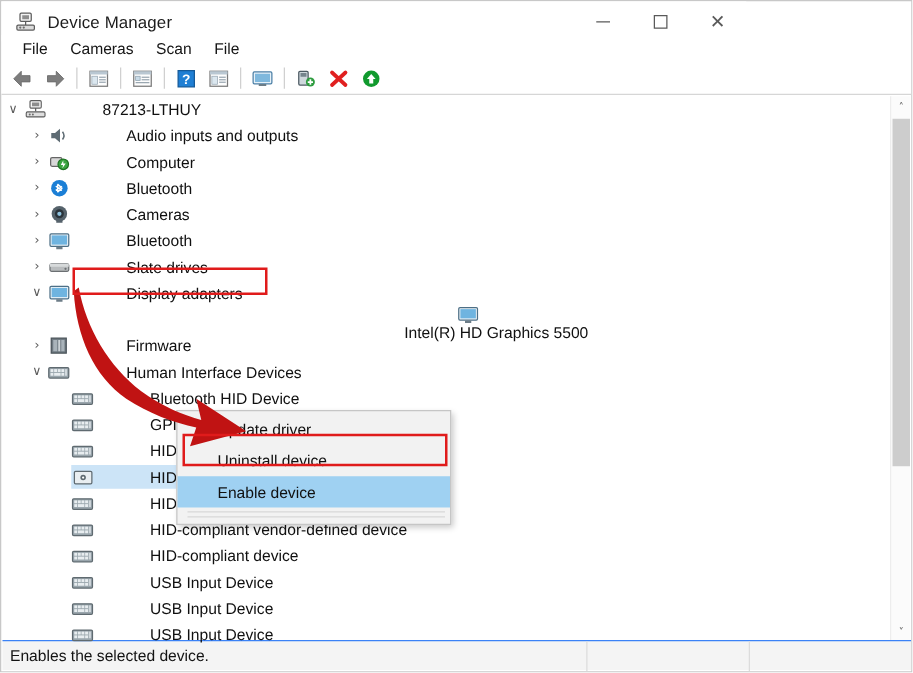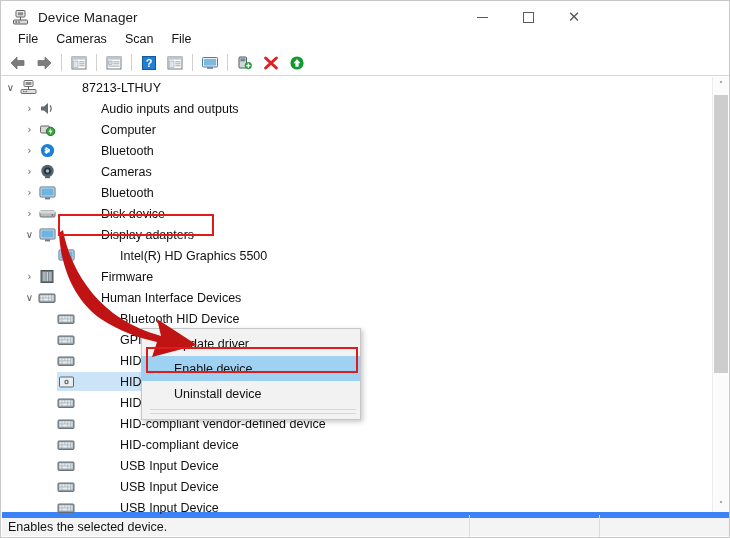--- a/index.html
+++ b/index.html
@@ -129,21 +129,21 @@
     position: absolute; left: 1px; top: 18px;
     width: 14px; height: 278px;
     background: #cdcdcd;
   }
 
   
   .statusbar {
     position: absolute; left: 1px; bottom: 1px;
     width: 727px; height: 24px;
     background: #f4f4f4;
-    border-top: 6px solid #3b82f6;
+    border-top: 1px solid #3b82f6;
     display: flex; align-items: center;
   }
   .status-text {
     font-size: 12.5px; color: #131313;
     padding-left: 6px; flex: 1;
   }
   .status-cell { width: 130px; height: 24px; border-left: 1px solid #dcdcdc; }
 
   
   .ctxmenu {
@@ -374,34 +374,34 @@
       </div>
       <div class="tree-row" style="padding-left: 19px;">
         <div class="expander">›</div>
         <div class="ico">
           <svg width="17" height="13" viewBox="0 0 17 13">
         <rect x="1" y="4" width="15" height="6" rx="1.2" fill="#b9bcbe" stroke="#6b6f72"></rect>
         <rect x="1" y="4" width="15" height="2.4" fill="#d7dadb"></rect>
         <circle cx="13.4" cy="8" r="0.9" fill="#6b6f72"></circle>
       </svg>
         </div>
-        <div class="lbl">Disk device</div>
+        <div class="lbl">Slate drives</div>
       </div>
       <div class="tree-row" style="padding-left: 19px;">
         <div class="expander">∨</div>
         <div class="ico">
           <svg width="17" height="14" viewBox="0 0 17 14">
         <rect x="1" y="1" width="15" height="10" rx="1" fill="#eef4f8" stroke="#4d6f86"></rect>
         <rect x="2.3" y="2.3" width="12.4" height="7.4" fill="#6fb4e0"></rect>
         <rect x="6" y="11.4" width="5" height="2" fill="#6d7d88"></rect>
       </svg>
         </div>
         <div class="lbl">Display adapters</div>
       </div>
-      <div class="tree-row" style="padding-left: 38px;">
+      <div class="tree-row" style="padding-left: 38px; flex-direction: column;">
         <div class="expander"></div>
         <div class="ico">
           <svg width="17" height="14" viewBox="0 0 17 14">
         <rect x="1" y="1" width="15" height="10" rx="1" fill="#eef4f8" stroke="#4d6f86"></rect>
         <rect x="2.3" y="2.3" width="12.4" height="7.4" fill="#6fb4e0"></rect>
         <rect x="6" y="11.4" width="5" height="2" fill="#6d7d88"></rect>
       </svg>
         </div>
         <div class="lbl">Intel(R) HD Graphics 5500</div>
       </div>
@@ -602,22 +602,22 @@
     </div>
 
   <div class="vscroll">
     <div class="vs-arrow">˄</div>
     <div class="vs-thumb"></div>
     <div class="vs-arrow bottom">˅</div>
   </div>
 
   <div class="ctxmenu">
       <div class="ctx-item">Update driver</div>
+      <div class="ctx-item">Uninstall device</div>
       <div class="ctx-item hl">Enable device</div>
-      <div class="ctx-item">Uninstall device</div>
       <div class="ctx-sep"></div>
       <div class="ctx-sep"></div>
     </div>
 
   <div class="anno-rect" style="left:57px; top:213px; width:156px; height:22px;"></div>
 
   <svg class="anno-arrow" viewBox="0 0 730 538">
     <path d="M62 229 C 68 262, 86 292, 112 312 C 128 324, 146 331, 160 335
              L 156 318 L 196 344 L 151 356 L 156 341
              C 138 337, 118 330, 100 318 C 74 300, 60 268, 58 232 Z" fill="#c01313"></path>

